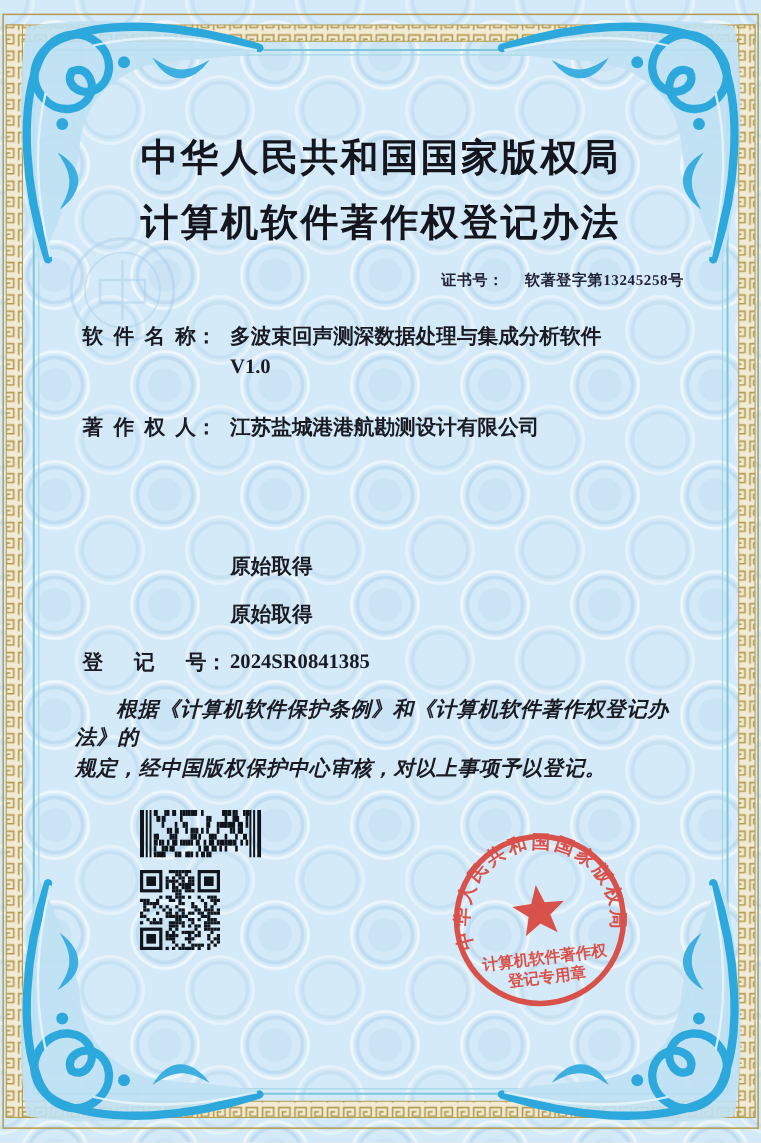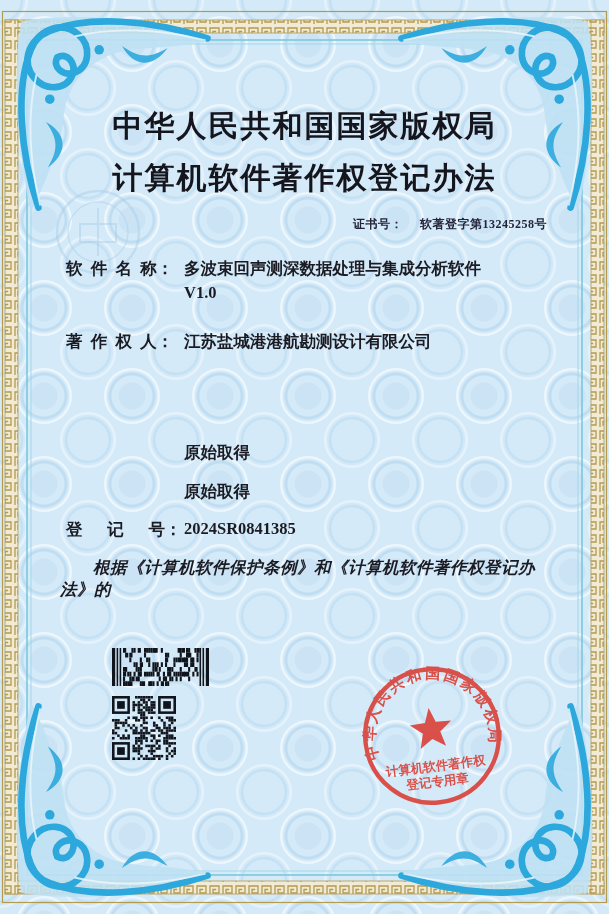--- a/index.html
+++ b/index.html
@@ -108,20 +108,21 @@
   <div class="abs fvalue" style="top:331px">江苏盐城港港航勘测设计有限公司</div>
 
   <div class="abs fvalue" style="top:442px">原始取得</div>
 
   <div class="abs fvalue" style="top:481px">原始取得</div>
 
   <div class="abs flabel" style="top:519px">登  记  号：</div>
   <div class="abs fvalue" style="top:519px">2024SR0841385</div>
 
   <div class="abs stmt indent" style="top:557px">根据《计算机软件保护条例》和《计算机软件著作权登记办法》的</div>
+  <div class="abs stmt" style="top:604px">规定，经中国版权保护中心审核，对以上事项予以登记。</div>
 
   <div class="abs barcode">
     <svg width="100%" height="100%" viewBox="0 0 97 38" preserveAspectRatio="none">
         <g fill="#10141c">
           <rect x="0" y="0" width="3.2" height="38"></rect>
           <rect x="4.6" y="0" width="1.6" height="38"></rect>
           <rect x="7.6" y="0" width="1.6" height="38"></rect>
           <rect x="87.5" y="0" width="1.6" height="38"></rect>
           <rect x="90.5" y="0" width="1.6" height="38"></rect>
           <rect x="93.8" y="0" width="3.2" height="38"></rect>

